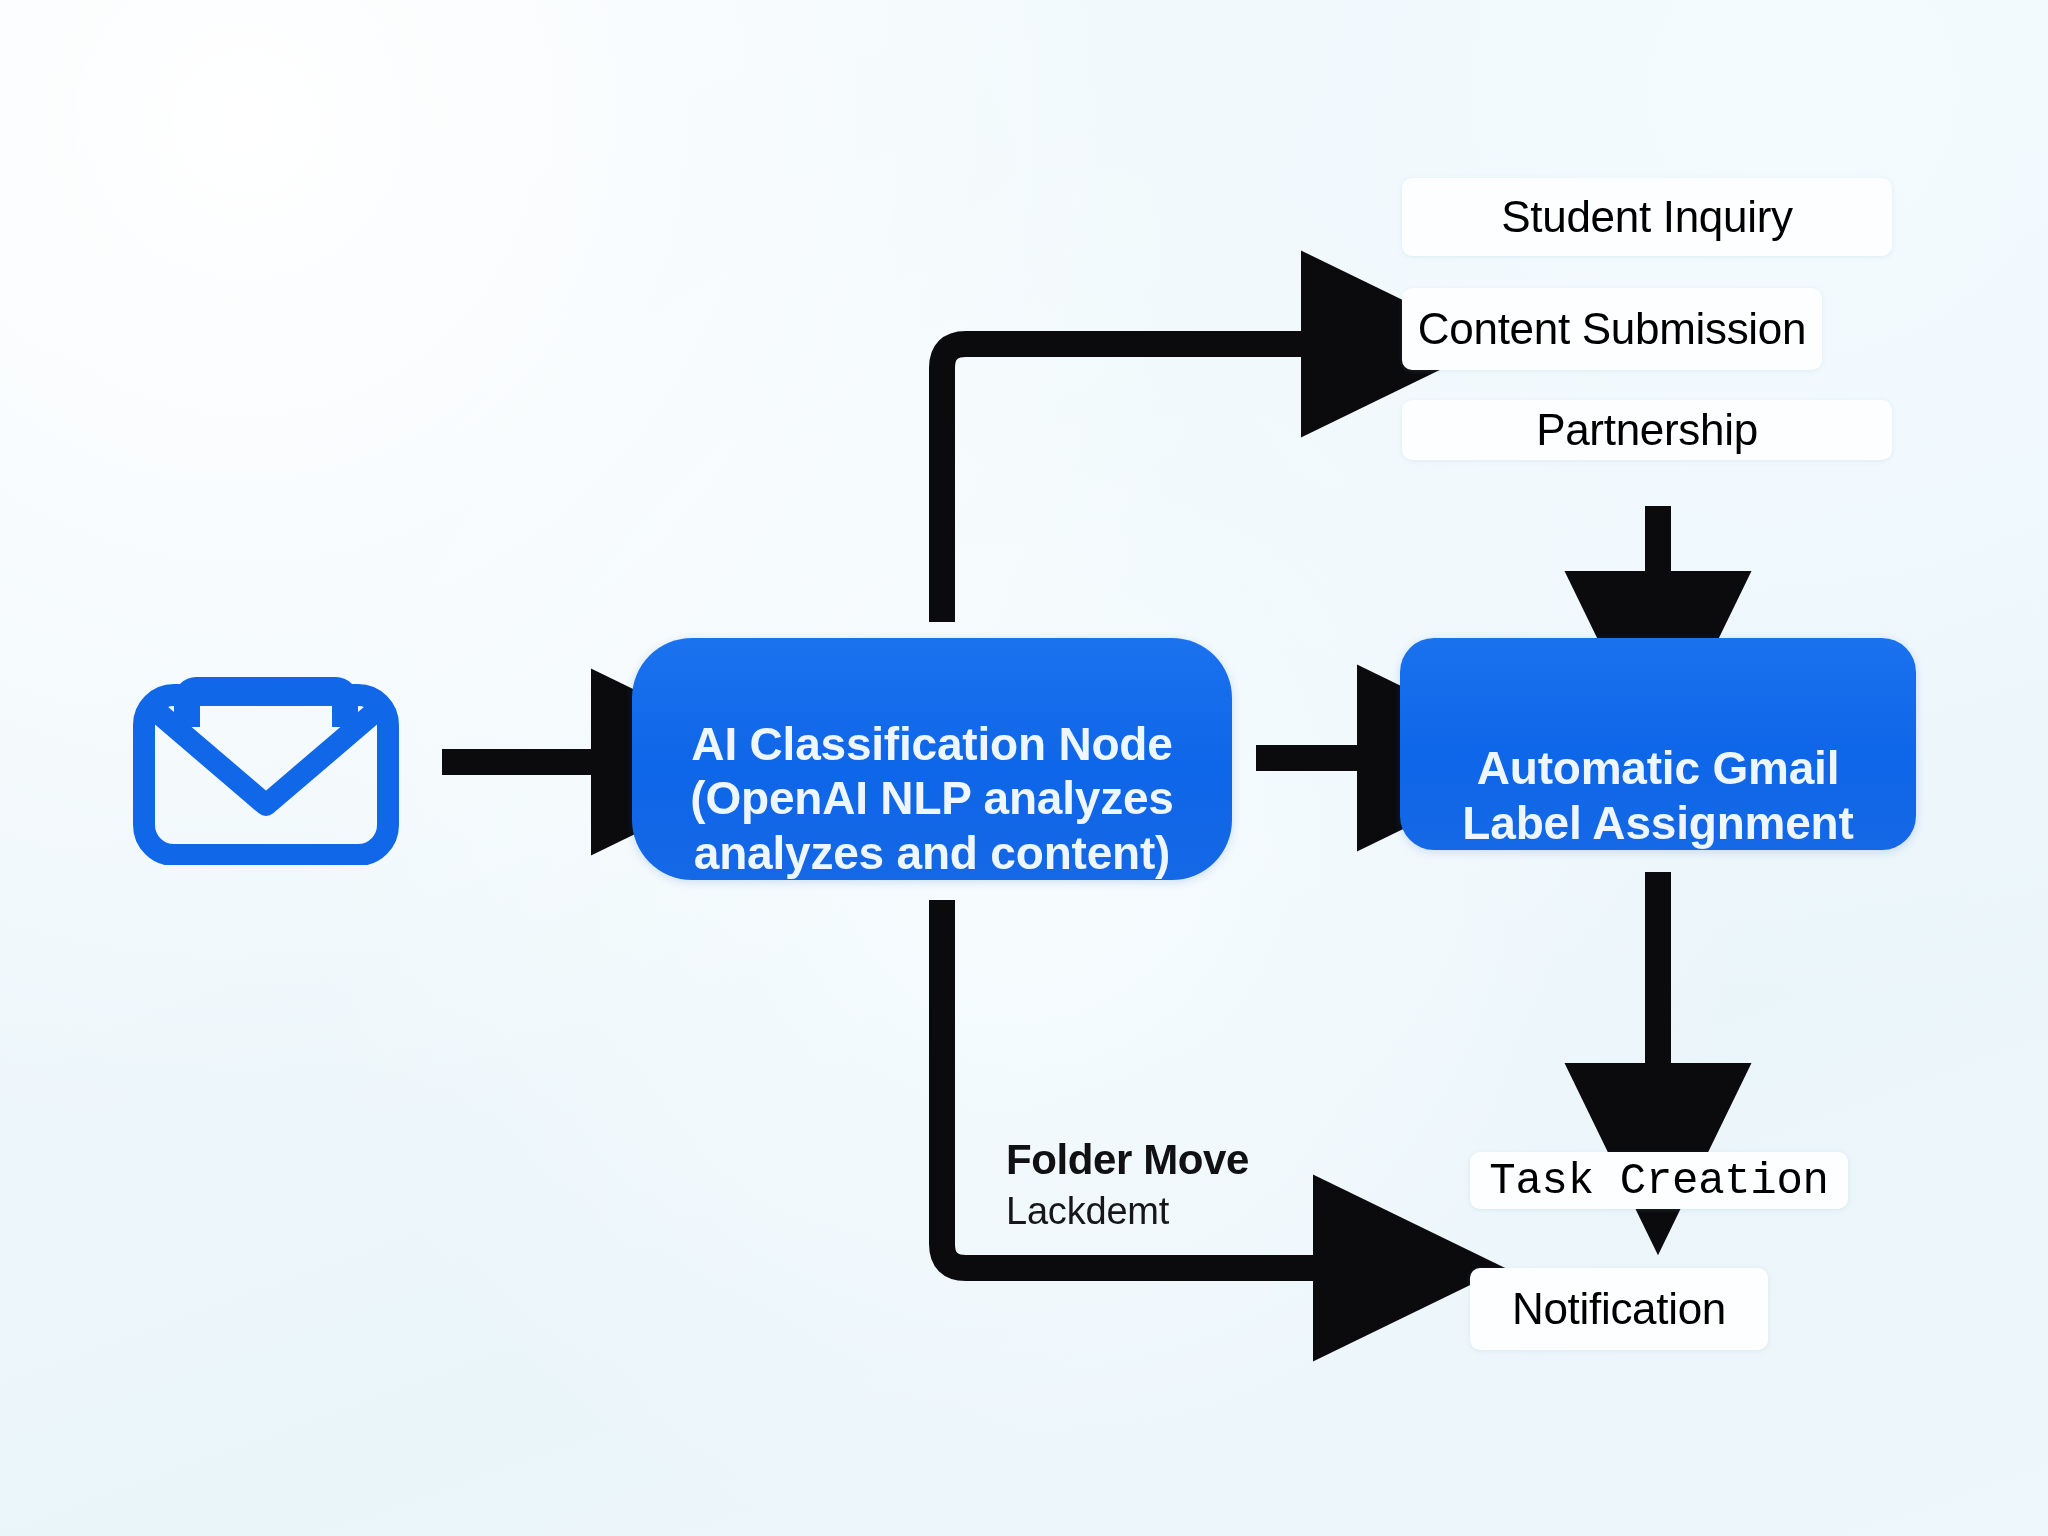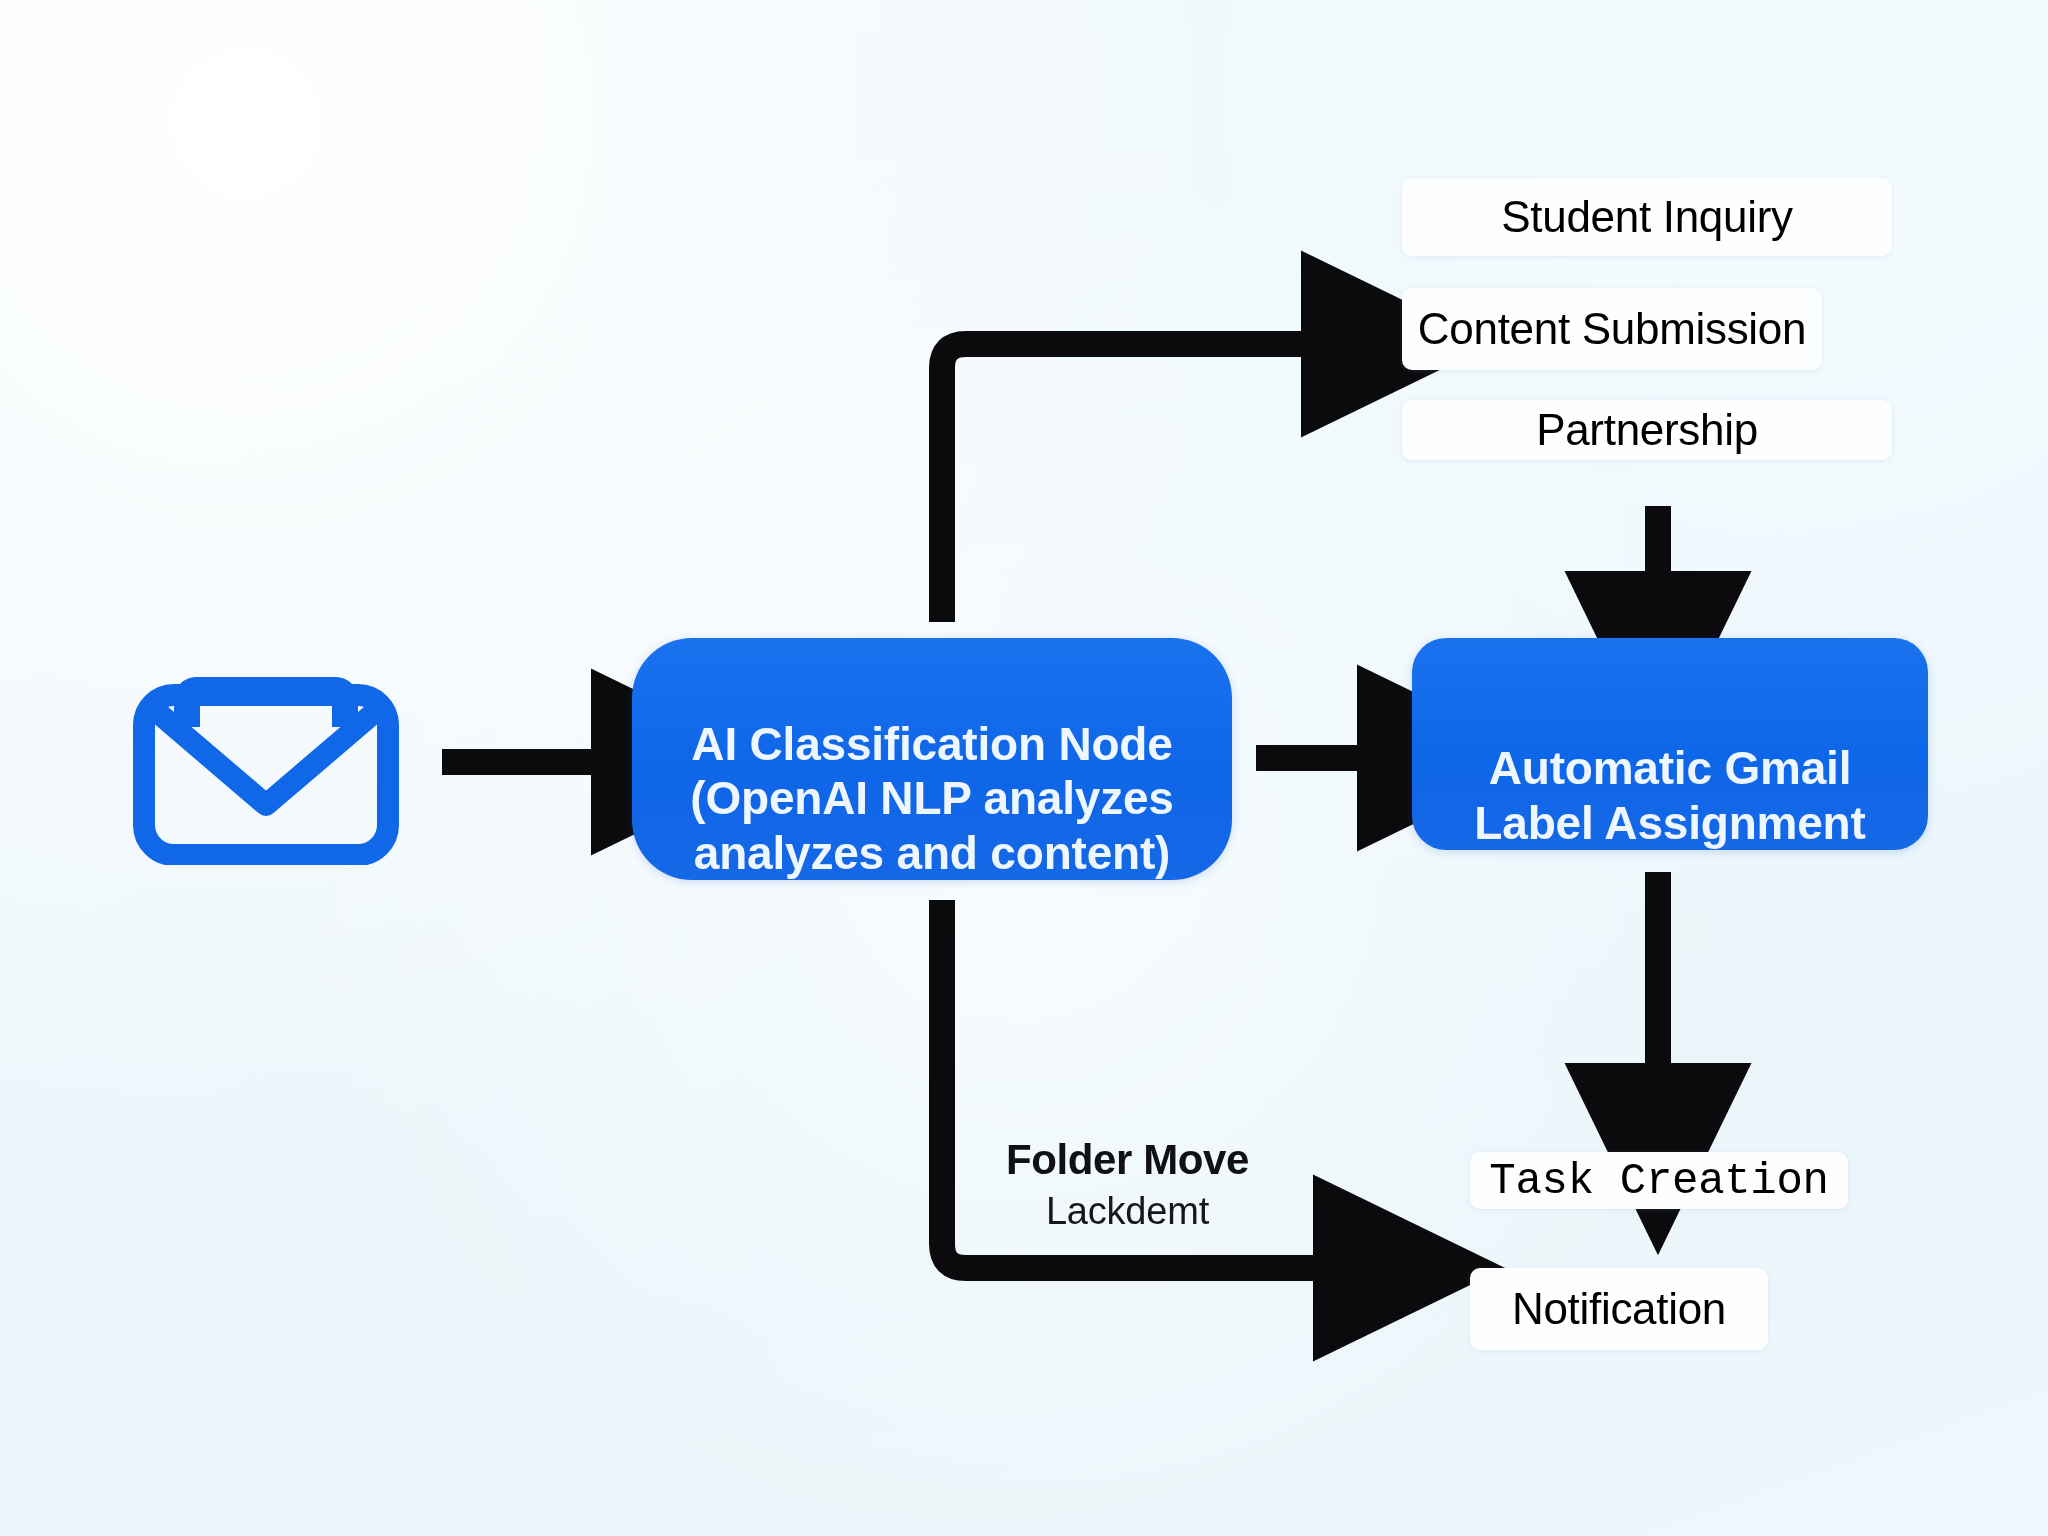--- a/index.html
+++ b/index.html
@@ -55,21 +55,20 @@
     font-size: 46px;
     border-radius: 60px;
   }
   #node-gmail {
     left: 1400px;
     top: 638px;
     width: 516px;
     height: 212px;
     font-size: 46px;
     border-radius: 34px;
-    margin-left: 12px;
   }
 
   
   .chip {
     position: absolute;
     background: #fdfeff;
     border-radius: 10px;
     display: flex;
     align-items: center;
     justify-content: center;
@@ -84,21 +83,21 @@
   #chip-content      { left: 1402px; top: 288px;  width: 420px; height: 82px; }
   #chip-partnership  { left: 1402px; top: 400px;  width: 490px; height: 60px; }
   #chip-task         { left: 1470px; top: 1152px; width: 378px; height: 57px; font-family: Liberation Mono, monospace; }
   #chip-notification { left: 1470px; top: 1268px; width: 298px; height: 82px; }
 
   
   #edge-label {
     position: absolute;
     left: 1006px;
     top: 1136px;
-    text-align: center;
+    text-align: left;
   }
   #edge-label .primary {
     font-size: 42px;
     font-weight: bold;
     color: #111114;
     line-height: 1.12;
     letter-spacing: -0.4px;
   }
   #edge-label .secondary {
     font-size: 38px;

